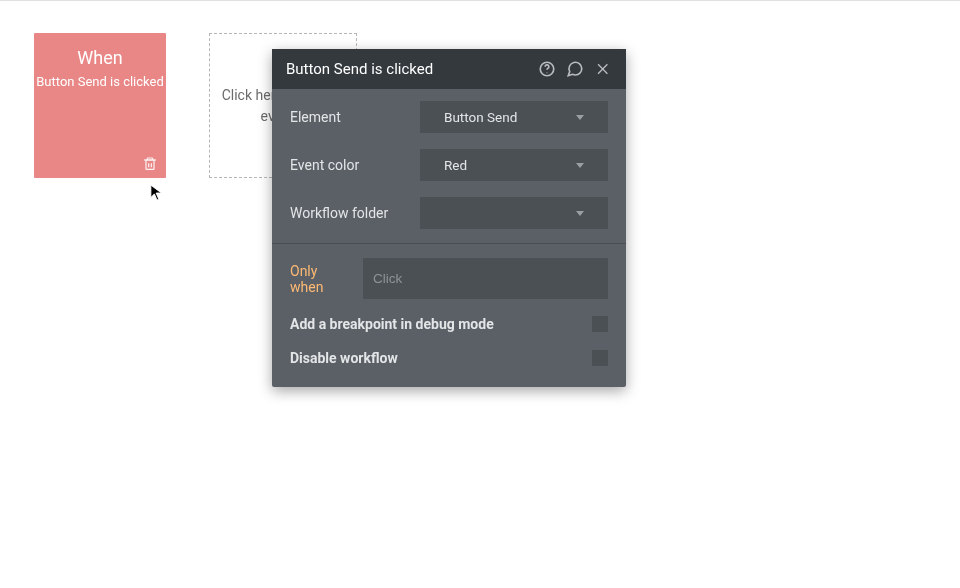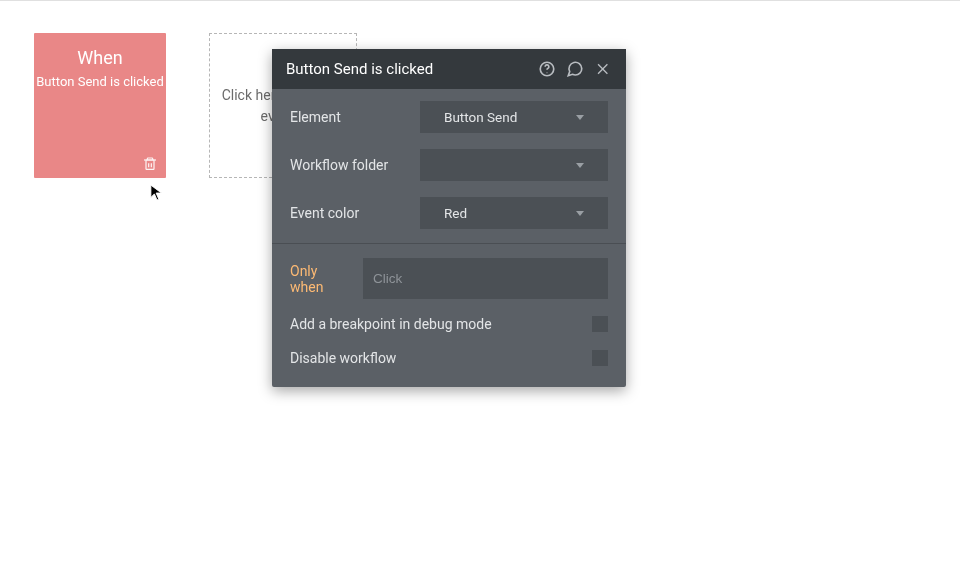--- a/index.html
+++ b/index.html
@@ -173,20 +173,21 @@
       outline: none;
     }
     .only-input::placeholder {
       color: #8e9398;
     }
     .check-row {
       display: flex;
       align-items: flex-end;
       justify-content: space-between;
       padding: 9px 18px 9px 18px;
+      font-weight: bold;
     }
     .check-label {
       font-size: 14px;
       color: #e3e5e7;
     }
     .checkbox {
       width: 16px;
       height: 16px;
       background: #4b5055;
       cursor: pointer;
@@ -248,35 +249,35 @@
   <div class="panel-body">
     <div class="form-row">
       <div class="form-label">Element</div>
       <div class="form-select">
         <span>Button Send</span>
         <span class="select-caret"></span>
       </div>
     </div>
 
     <div class="form-row">
+      <div class="form-label">Event color</div>
+      <div class="form-select">
+        <span>Red</span>
+        <span class="select-caret"></span>
+      </div>
+    </div>
+
+    <div class="form-row">
       <div class="form-label">Workflow folder</div>
       <div class="form-select">
         <span></span>
         <span class="select-caret"></span>
       </div>
     </div>
 
-    <div class="form-row">
-      <div class="form-label">Event color</div>
-      <div class="form-select">
-        <span>Red</span>
-        <span class="select-caret"></span>
-      </div>
-    </div>
-
     <div class="divider"></div>
 
     <div class="only-row">
       <div class="only-label">Only when</div>
       <input class="only-input" type="text" placeholder="Click" style="">
     </div>
 
     <div class="check-row">
       <div class="check-label">Add a breakpoint in debug mode</div>
       <div class="checkbox"></div>

